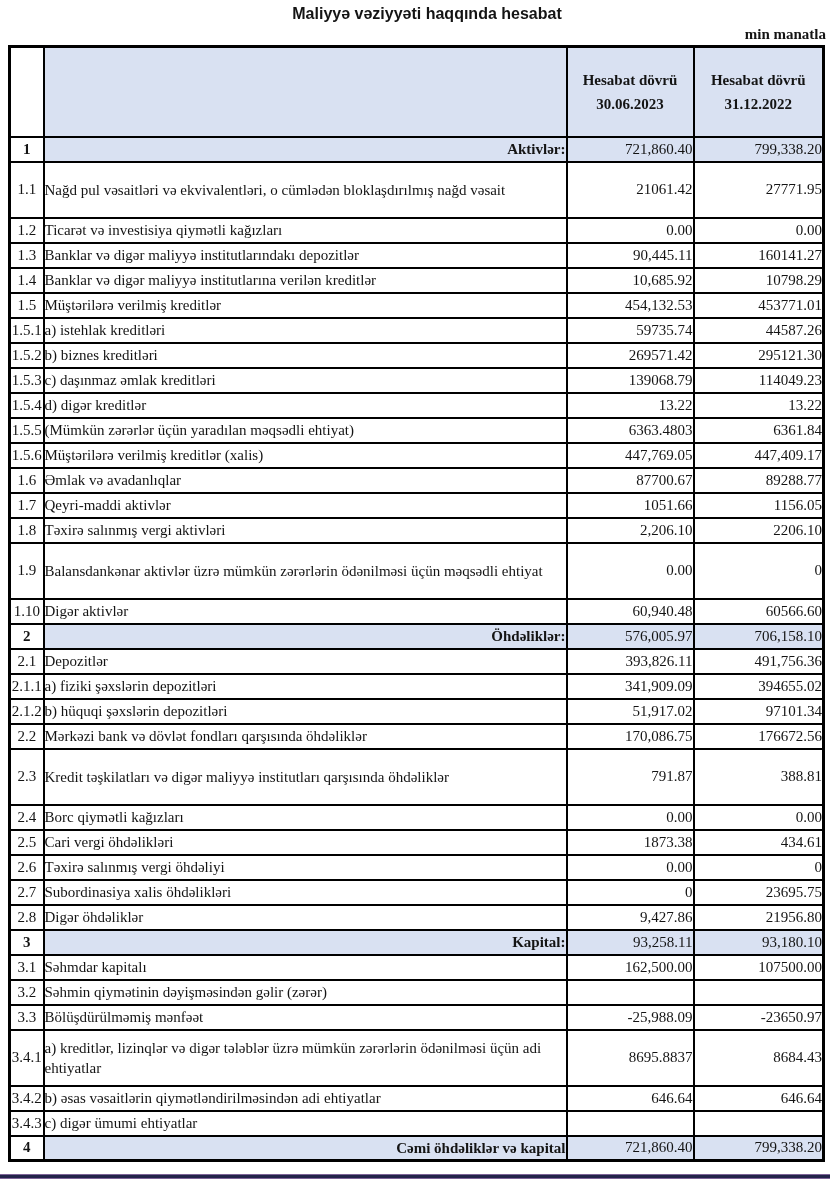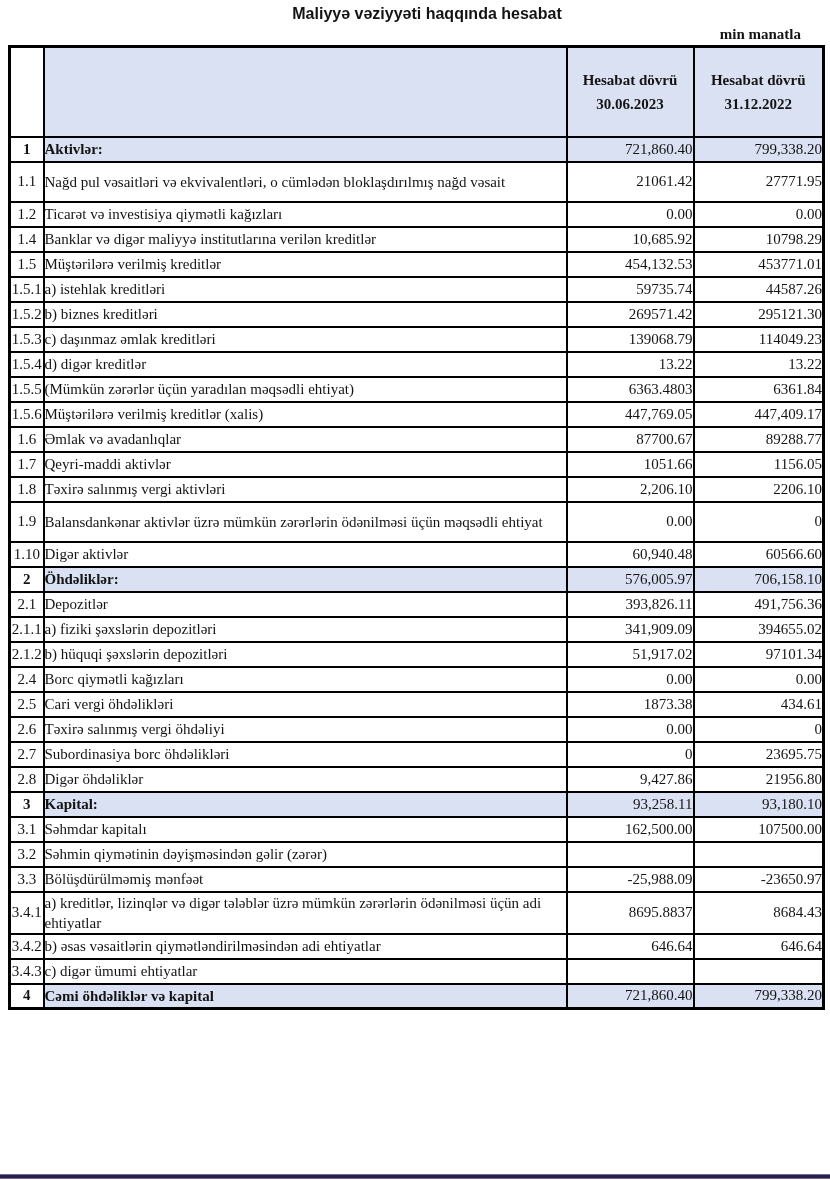--- a/index.html
+++ b/index.html
@@ -26,21 +26,21 @@
     text-align:center;
     padding-top:5px;
     letter-spacing:0px;
     padding-left:24px;
   }
   .unit-note{
     font-family:"Liberation Serif", serif;
     font-weight:bold;
     font-size:15px;
     text-align:right;
-    padding-right:29px;
+    padding-right:4px;
     margin-top:3px;
   }
   table.fin{
     border-collapse:collapse;
     table-layout:fixed;
     margin:2px 0 0 8px;
     width:814px;
     border:3px solid var(--border-col);
   }
   table.fin th, table.fin td{
@@ -57,34 +57,34 @@
     font-weight:bold;
     text-align:center;
     vertical-align:middle;
     line-height:24px;
     margin-top:44px;
   }
   thead th.corner{ background:#ffffff; }
   thead th .hline{ display:block; }
   
   tr.single td{ height:25px; }
-  tr.tall td{ height:40px; }
+  tr.tall td{ height:56px; }
   td.no{ text-align:center; vertical-align:middle; }
   td.label{
     text-align:left;
     vertical-align:middle;
     padding-left:4px;
     line-height:20px;
   }
   td.val{
     text-align:right;
     vertical-align:middle;
     padding-right:4px;
   }
-  tr.section td.label, tr.section td.val{ background:var(--header-bg); }
+  tr.section td.label, tr.section td.val{ background:var(--header-bg);text-align:right; }
   tr.section td.no, tr.section td.label{ font-weight:bold; }
   .bottom-bar{
     position:absolute;
     left:0; right:0;
     bottom:1px;
     height:5px;
     background:var(--bar-bg);
     border-top:1px solid var(--bar-edge);
     border-bottom:1px solid var(--bar-edge);
   }
@@ -129,20 +129,26 @@
     <td class="val">21061.42</td>
     <td class="val">27771.95</td>
   </tr>
       <tr class="single">
     <td class="no">1.2</td>
     <td class="label">Ticarət və investisiya qiymətli kağızları</td>
     <td class="val">0.00</td>
     <td class="val">0.00</td>
   </tr>
       <tr class="single">
+    <td class="no">1.3</td>
+    <td class="label">Banklar və digər maliyyə institutlarındakı depozitlər</td>
+    <td class="val">90,445.11</td>
+    <td class="val">160141.27</td>
+  </tr>
+      <tr class="single">
     <td class="no">1.4</td>
     <td class="label">Banklar və digər maliyyə institutlarına verilən kreditlər</td>
     <td class="val">10,685.92</td>
     <td class="val">10798.29</td>
   </tr>
       <tr class="single">
     <td class="no">1.5</td>
     <td class="label">Müştərilərə verilmiş kreditlər</td>
     <td class="val">454,132.53</td>
     <td class="val">453771.01</td>
@@ -231,40 +237,52 @@
     <td class="val">341,909.09</td>
     <td class="val">394655.02</td>
   </tr>
       <tr class="single">
     <td class="no">2.1.2</td>
     <td class="label">b) hüquqi şəxslərin depozitləri</td>
     <td class="val">51,917.02</td>
     <td class="val">97101.34</td>
   </tr>
       <tr class="single">
+    <td class="no">2.2</td>
+    <td class="label">Mərkəzi bank və dövlət fondları qarşısında öhdəliklər</td>
+    <td class="val">170,086.75</td>
+    <td class="val">176672.56</td>
+  </tr>
+      <tr class="tall">
+    <td class="no">2.3</td>
+    <td class="label">Kredit təşkilatları və digər maliyyə institutları qarşısında öhdəliklər</td>
+    <td class="val">791.87</td>
+    <td class="val">388.81</td>
+  </tr>
+      <tr class="single">
     <td class="no">2.4</td>
     <td class="label">Borc qiymətli kağızları</td>
     <td class="val">0.00</td>
     <td class="val">0.00</td>
   </tr>
       <tr class="single">
     <td class="no">2.5</td>
     <td class="label">Cari vergi öhdəlikləri</td>
     <td class="val">1873.38</td>
     <td class="val">434.61</td>
   </tr>
       <tr class="single">
     <td class="no">2.6</td>
     <td class="label">Təxirə salınmış vergi öhdəliyi</td>
     <td class="val">0.00</td>
     <td class="val">0</td>
   </tr>
       <tr class="single">
     <td class="no">2.7</td>
-    <td class="label">Subordinasiya borc öhdəlikləri</td>
+    <td class="label">Subordinasiya xalis öhdəlikləri</td>
     <td class="val">0</td>
     <td class="val">23695.75</td>
   </tr>
       <tr class="single">
     <td class="no">2.8</td>
     <td class="label">Digər öhdəliklər</td>
     <td class="val">9,427.86</td>
     <td class="val">21956.80</td>
   </tr>
       <tr class="single section">

